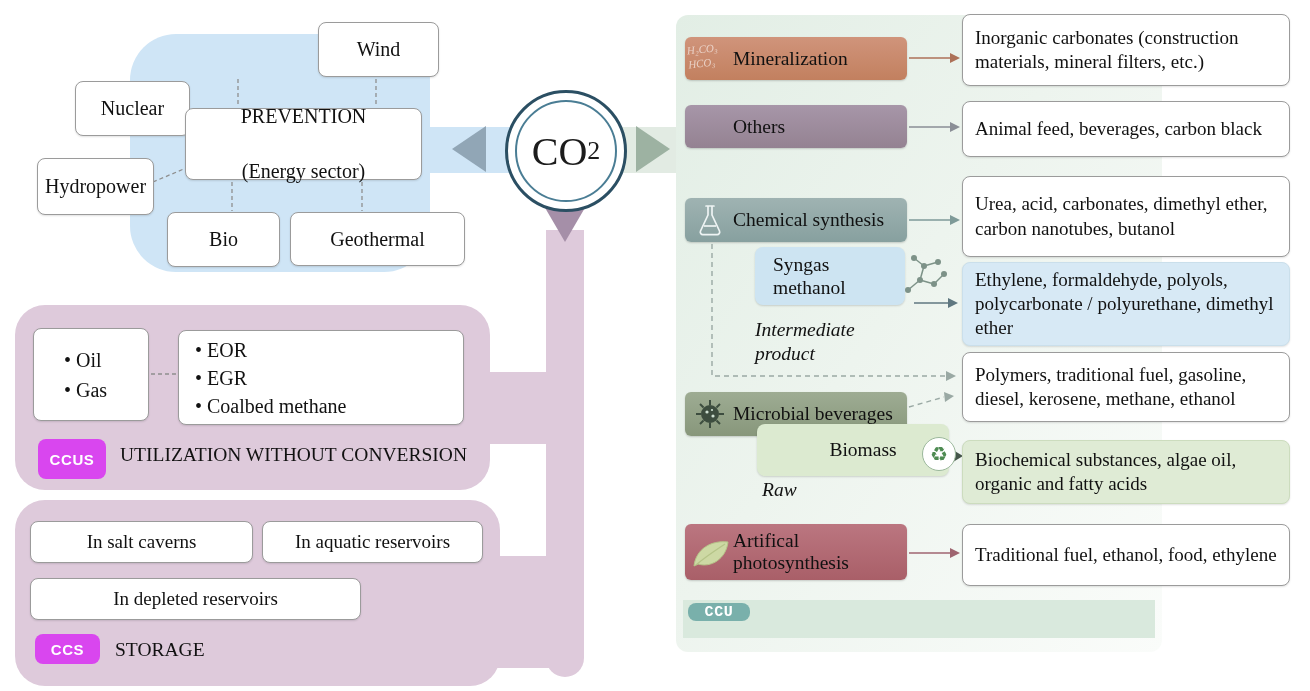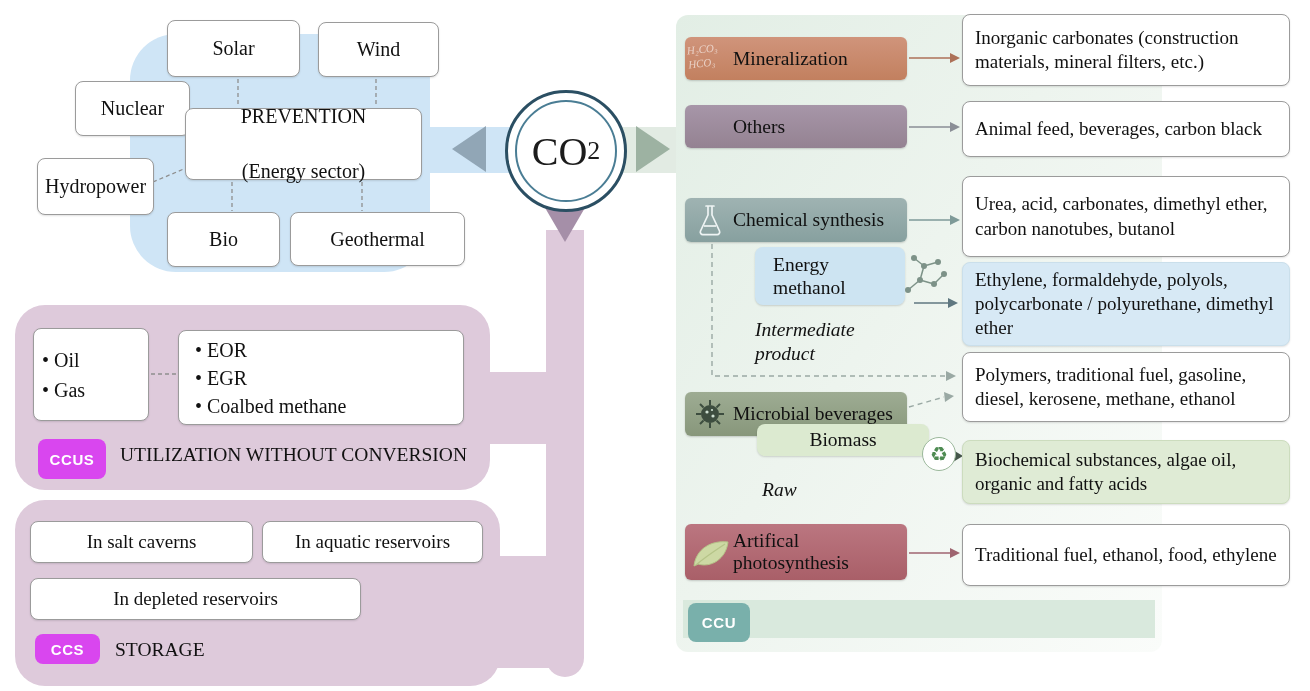--- a/index.html
+++ b/index.html
@@ -36,55 +36,55 @@
         box-shadow:0 1px 2px rgba(0,0,0,.12);text-align:center;}
   #box-solar{left:167px;top:20px;width:133px;height:57px;}
   #box-wind{left:318px;top:22px;width:121px;height:55px;}
   #box-nuclear{left:37px;top:81px;width:115px;height:55px;margin-left:38px;}
   #box-hydro{left:37px;top:158px;width:117px;height:57px;}
   #box-prevention{left:185px;top:108px;width:237px;height:72px;flex-direction:column;line-height:1.25;gap:30px;}
   #box-bio{left:167px;top:212px;width:113px;height:55px;}
   #box-geo{left:290px;top:212px;width:175px;height:54px;}
 
   #box-oilgas{left:33px;top:328px;width:116px;height:93px;flex-direction:column;align-items:flex-start;
-              justify-content:center;padding-left:8px;line-height:1.5;text-align:left;}
+              justify-content:center;padding-left:30px;line-height:1.5;text-align:left;}
   #box-eor{left:178px;top:330px;width:286px;height:95px;flex-direction:column;align-items:flex-start;
            justify-content:center;padding-left:16px;line-height:1.4;text-align:left;}
   #box-salt{left:30px;top:521px;width:223px;height:42px;font-size:19px;}
   #box-aquatic{left:262px;top:521px;width:221px;height:42px;font-size:19px;}
   #box-depleted{left:30px;top:578px;width:331px;height:42px;font-size:19px;}
   .blk{display:block;}
 
   
   .badge{position:absolute;z-index:2;border-radius:8px;color:#fff;font-family:"Liberation Sans",sans-serif;
          font-weight:bold;font-size:15px;letter-spacing:.6px;display:flex;align-items:center;justify-content:center;}
   #badge-ccus{left:38px;top:439px;width:68px;height:40px;background:#d946ef;}
   #badge-ccs{left:35px;top:634px;width:65px;height:30px;background:#d946ef;}
-  #badge-ccu{left:688px;top:603px;width:62px;height:39px;background:#79b0ab;}
+  #badge-ccu{left:688px;top:603px;width:62px;height:18px;background:#79b0ab;font-family:Liberation Mono, monospace;}
   .rtitle{position:absolute;z-index:2;display:flex;align-items:center;color:#111;font-size:19.5px;}
   #title-util-without{left:120px;top:441px;height:28px;}
   #title-storage{left:115px;top:636px;height:28px;}
   #title-ccu{left:762px;top:604px;height:30px;}
 
   
   .cat{position:absolute;z-index:2;border-radius:6px;display:flex;align-items:center;color:#111;
        font-size:19.5px;box-shadow:0 1px 2px rgba(0,0,0,.18);padding-left:48px;box-sizing:border-box;}
   #cat-mineral{left:685px;top:37px;width:222px;height:43px;background:linear-gradient(#d0947b,#c2805f);}
   #cat-others{left:685px;top:105px;width:222px;height:43px;background:linear-gradient(#a796a8,#948292);}
   #cat-chemical{left:685px;top:198px;width:222px;height:44px;background:linear-gradient(#9fb3b2,#87a09f);}
   #cat-microbial{left:685px;top:392px;width:222px;height:44px;background:linear-gradient(#9eac93,#88977b);}
   #cat-photo{left:685px;top:524px;width:222px;height:56px;background:linear-gradient(#bb7680,#a95f68);line-height:1.15;}
 
   
   #box-syngas{position:absolute;left:755px;top:247px;width:150px;height:58px;background:#cde4f2;border-radius:8px;
               z-index:3;display:flex;align-items:center;padding-left:18px;font-size:19.5px;line-height:1.2;
               box-shadow:0 1px 2px rgba(0,0,0,.15);box-sizing:border-box;}
-  #box-biomass{position:absolute;left:757px;top:424px;width:172px;height:32px;background:#dcead0;border-radius:8px;
+  #box-biomass{position:absolute;left:757px;top:424px;width:172px;height:52px;background:#dcead0;border-radius:8px;
                z-index:3;display:flex;align-items:center;justify-content:center;font-size:19.5px;
-               box-shadow:0 1px 2px rgba(0,0,0,.15);}
+               box-shadow:0 1px 2px rgba(0,0,0,.15);padding-left:20px;}
   .note{position:absolute;z-index:2;font-style:italic;font-size:19.5px;line-height:1.25;color:#111;}
   #note-intermediate{left:755px;top:318px;width:150px;}
   #note-raw{left:762px;top:478px;}
 
   
   .result{position:absolute;z-index:2;background:#fff;border:1px solid #9b9b9b;border-radius:8px;display:flex;
           align-items:center;padding:4px 12px;font-size:19px;line-height:1.27;box-sizing:border-box;
           box-shadow:0 1px 2px rgba(0,0,0,.12);text-align:left;}
   #res-1{left:962px;top:14px;width:328px;height:72px;}
   #res-2{left:962px;top:101px;width:328px;height:56px;}
@@ -158,23 +158,20 @@
     <polygon points="944,392 954,396 945,402" fill="#9aa9a4"></polygon>
   </svg>
 
   <div id="co2-circle">
     <div id="co2-inner">
       <span>CO</span>
         <sub>2</sub>
     </div>
   </div>
 
-  <div class="wbox" id="box-solar">
-      <span>Solar</span>
-    </div>
   <div class="wbox" id="box-wind">
       <span>Wind</span>
     </div>
   <div class="wbox" id="box-nuclear">
       <span>Nuclear</span>
     </div>
   <div class="wbox" id="box-hydro">
       <span>Hydropower</span>
     </div>
   <div class="wbox" id="box-prevention">
@@ -236,21 +233,21 @@
       <span>Chemical synthesis</span>
     </div>
   <span class="icon" id="icon-flask">
     <svg width="32" height="36" viewBox="0 0 32 36">
       <path d="M12 3 h8 M14 3 v9 L6.5 28 a2.6 2.6 0 0 0 2.4 3.6 h14.2 A2.6 2.6 0 0 0 25.5 28 L18 12 V3" fill="none" stroke="#eef4f4" stroke-width="1.7" stroke-linecap="round" stroke-linejoin="round"></path>
       <line x1="10" y1="23" x2="22" y2="23" stroke="#eef4f4" stroke-width="1.7"></line>
     </svg>
   </span>
 
   <div id="box-syngas">
-      <span>Energy methanol</span>
+      <span>Syngas methanol</span>
     </div>
   <span class="icon" id="icon-molecule">
     <svg width="54" height="50" viewBox="0 0 54 50">
       <g stroke="#7d9288" stroke-width="1.5">
         <line x1="10" y1="38" x2="22" y2="28"></line>
           <line x1="22" y1="28" x2="36" y2="32"></line>
         <line x1="36" y1="32" x2="46" y2="22"></line>
           <line x1="22" y1="28" x2="26" y2="14"></line>
         <line x1="26" y1="14" x2="40" y2="10"></line>
           <line x1="26" y1="14" x2="16" y2="6"></line>

